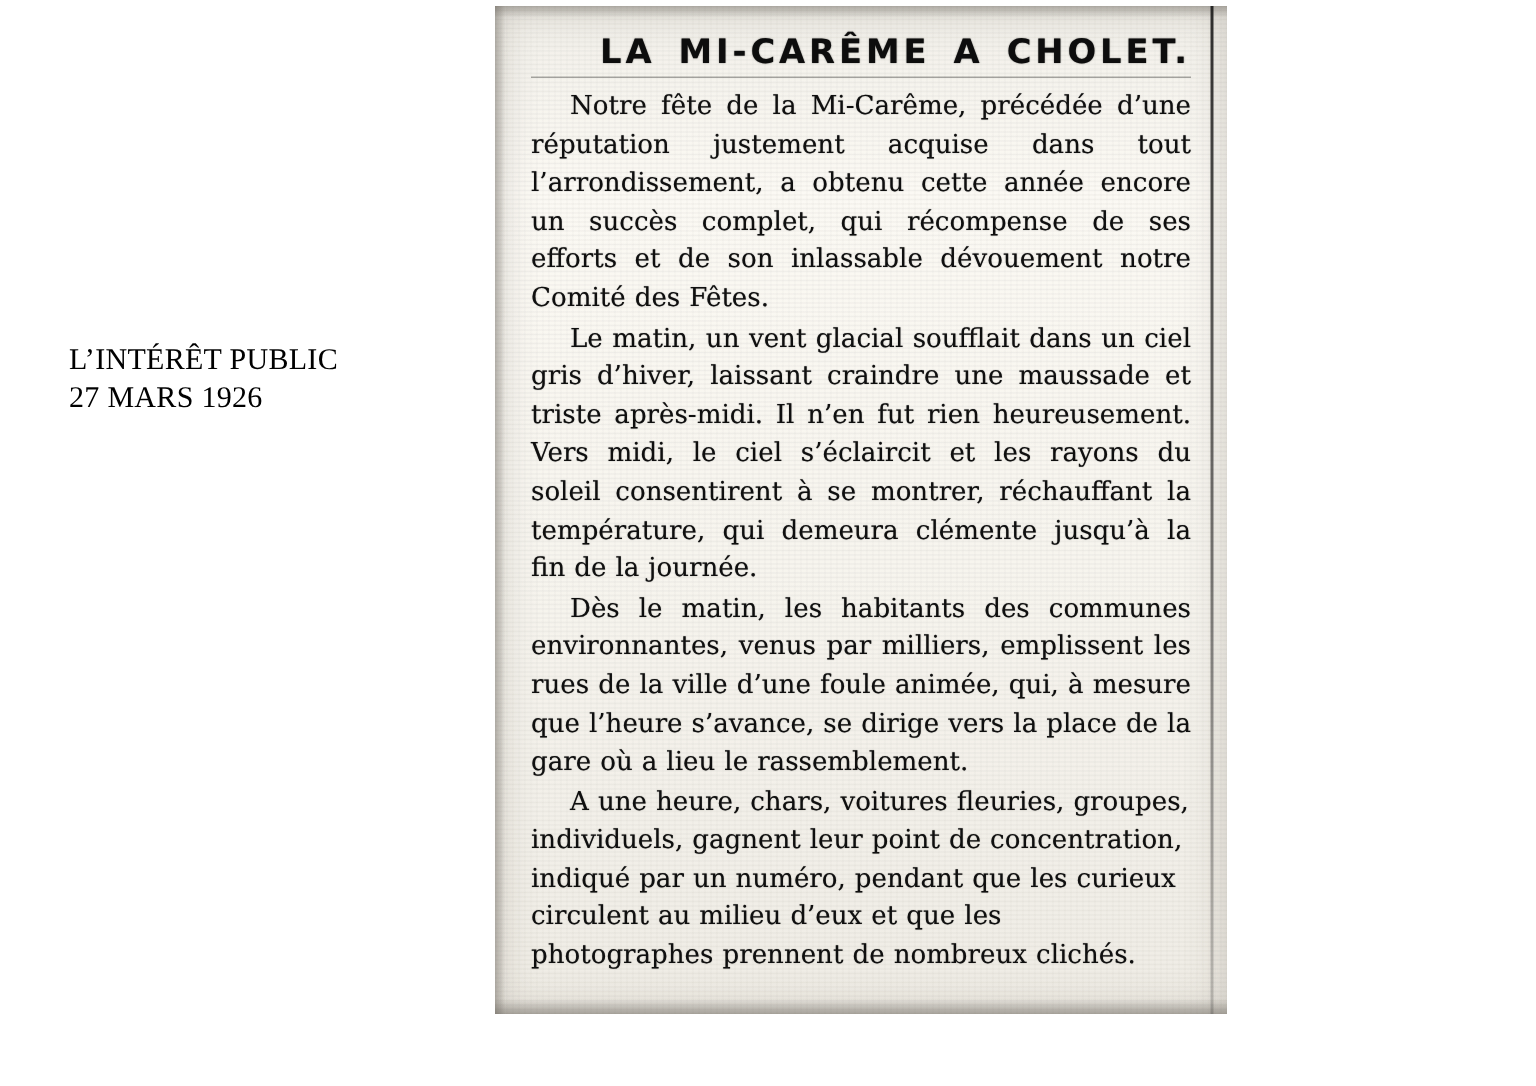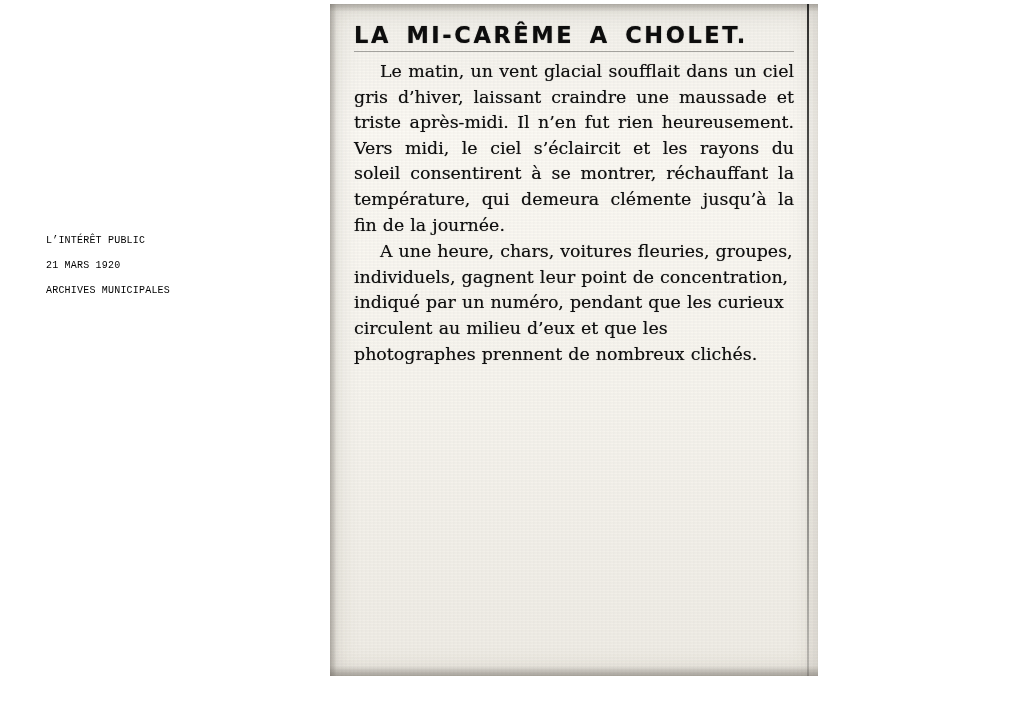--- a/index.html
+++ b/index.html
@@ -16,22 +16,22 @@
   }
 
   
   #caption {
     position: absolute;
     left: 46px;
     top: 228px;
     width: 250px;
   }
   #caption .cap-line {
-    font-family: Liberation Mono, monospace;
-    font-size: 10px;
+    font-family: Liberation Serif, serif;
+    font-size: 20px;
     letter-spacing: 0.2px;
     line-height: 25px;
     color: #000000;
     white-space: nowrap;
   }
 
   
   #clipping {
     position: absolute;
     left: 330px;
@@ -78,21 +78,21 @@
     width: 440px;
   }
 
   #article-title {
     font-family: "DejaVu Sans", sans-serif;
     font-weight: bold;
     font-size: 22.5px;
     letter-spacing: 2.6px;
     word-spacing: 5px;
     color: #121212;
-    text-align: left;
+    text-align: right;
     margin: 6px 0 2px 0;
     text-shadow: 0 0 1px rgba(0,0,0,0.55);
   }
   #title-rule {
     width: 100%;
     height: 1px;
     background: rgba(25,25,25,0.35);
     margin: 3px 0 7px 0;
   }
 
@@ -108,30 +108,31 @@
     word-spacing: 0.5px;
     text-shadow: 0 0 0.7px rgba(0,0,0,0.5);
   }
   .para:last-child { text-align: left; }
 </style>
 </head>
 <body>
 
 <div id="caption">
   <div class="cap-line">L’INTÉRÊT PUBLIC</div>
-  <div class="cap-line">21 MARS 1920</div>
-  <div class="cap-line">ARCHIVES MUNICIPALES</div>
+  <div class="cap-line">27 MARS 1926</div>
 </div>
 
 <div id="clipping">
   <div class="edge-top"></div>
   <div class="edge-left"></div>
   <div class="edge-bottom"></div>
   <div class="col-rule"></div>
 
   <div id="article">
     <div id="article-title">LA MI-CARÊME A CHOLET.</div>
     <div id="title-rule"></div>
 
+    <p class="para">Notre fête de la Mi-Carême, précédée d’une réputation justement acquise dans tout l’arrondissement, a obtenu cette année encore un succès complet, qui récompense de ses efforts et de son inlassable dévouement notre Comité des Fêtes.</p>
     <p class="para">Le matin, un vent glacial soufflait dans un ciel gris d’hiver, laissant craindre une maussade et triste après-midi. Il n’en fut rien heureusement. Vers midi, le ciel s’éclaircit et les rayons du soleil consentirent à se montrer, réchauffant la température, qui demeura clémente jusqu’à la fin de la journée.</p>
+    <p class="para">Dès le matin, les habitants des communes environnantes, venus par milliers, emplissent les rues de la ville d’une foule animée, qui, à mesure que l’heure s’avance, se dirige vers la place de la gare où a lieu le rassemblement.</p>
     <p class="para">A une heure, chars, voitures fleuries, groupes, individuels, gagnent leur point de concentration, indiqué par un numéro, pendant que les curieux circulent au milieu d’eux et que les photographes prennent de nombreux clichés.</p>
   </div>
 </div>
 
 </body></html>

